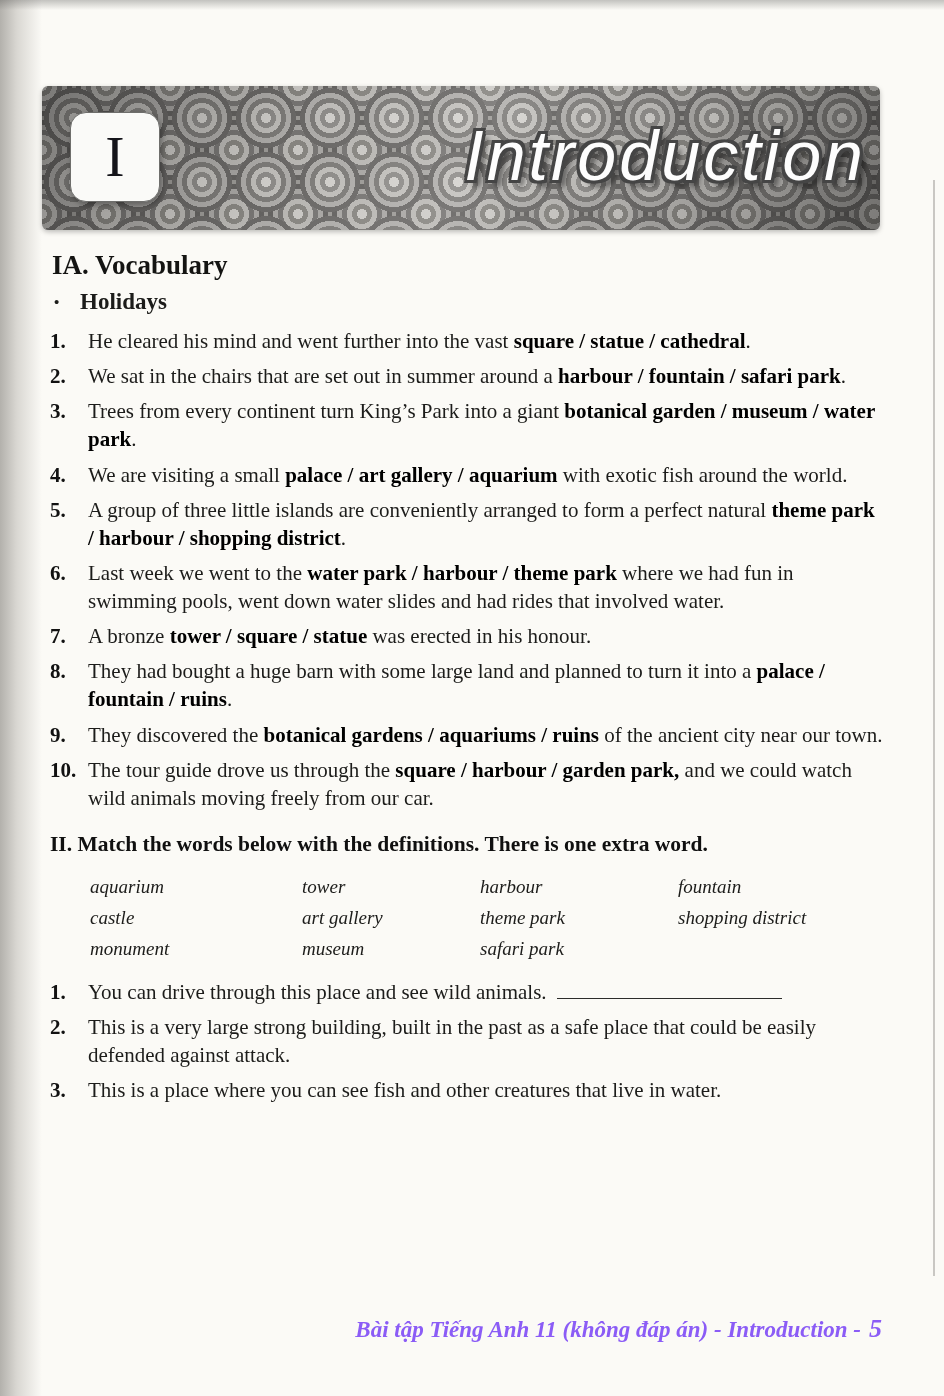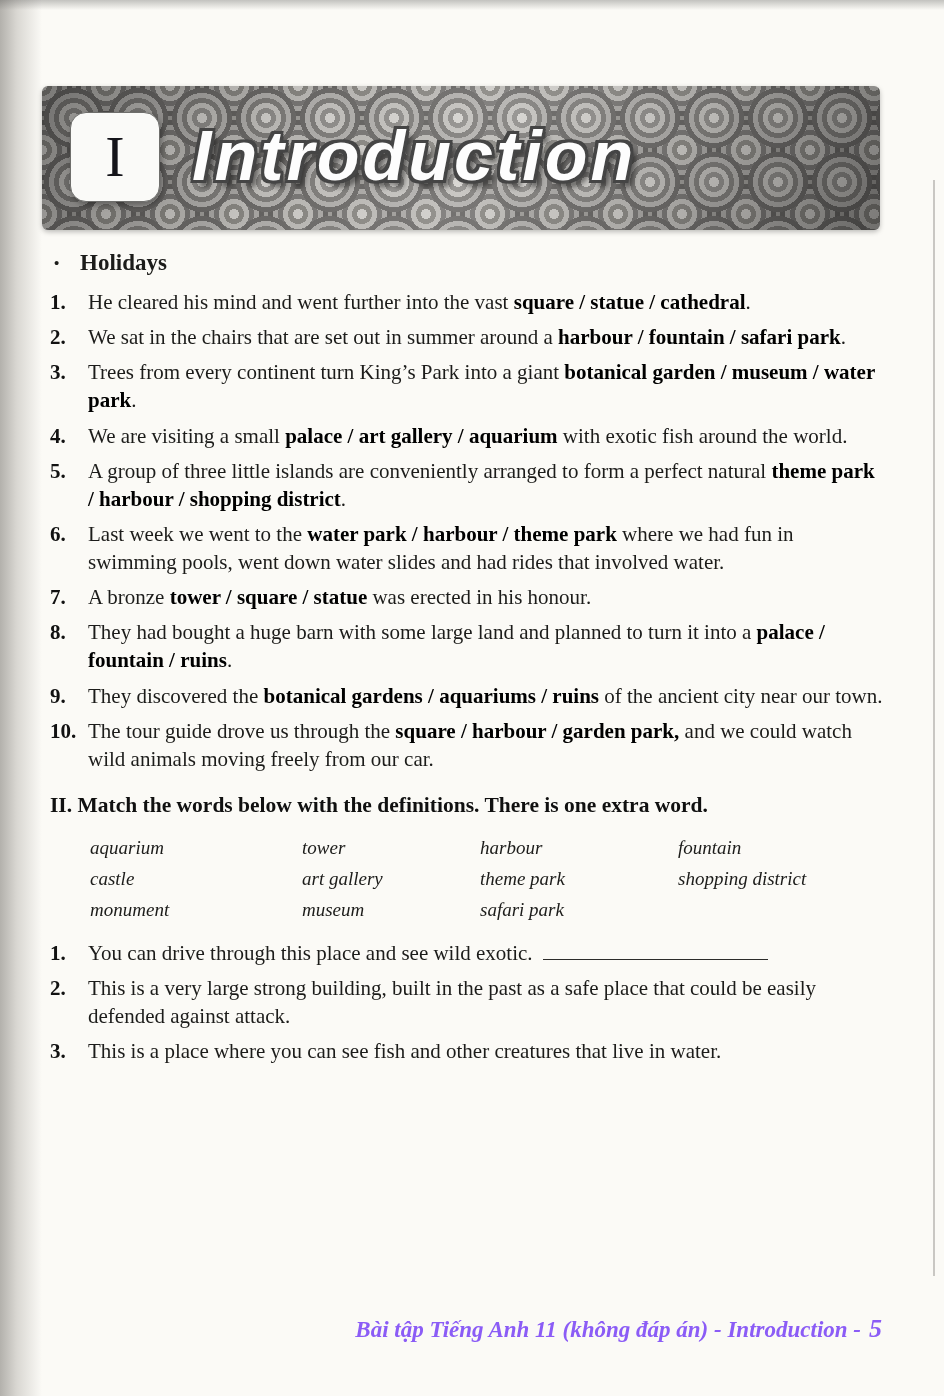--- a/index.html
+++ b/index.html
@@ -49,23 +49,23 @@
     box-shadow:2px 3px 6px rgba(0,0,0,.35);
     display:flex;align-items:center;justify-content:center;
   }
   .badge span{
     font-family:"Liberation Serif", serif;
     font-size:58px;line-height:1;color:#14141a;
   }
   .banner-title{
     position:absolute;left:150px;right:14px;top:50%;
     transform:translateY(-53%);
-    text-align:left;
+    text-align:right;
     font-family:"Liberation Sans", sans-serif;
-    font-style:italic;font-weight:bold;
+    font-style:italic;font-weight:normal;
     font-size:70px;letter-spacing:3px;
     color:#fdfdfd;
     text-shadow:
       -3px -3px 0 #454545, 3px -3px 0 #454545,
       -3px 3px 0 #454545, 3px 3px 0 #454545,
       -3px 0 0 #454545, 3px 0 0 #454545,
       0 -3px 0 #454545, 0 3px 0 #454545,
       6px 7px 5px rgba(0,0,0,.45);
     white-space:nowrap;
   }
@@ -127,20 +127,21 @@
   <div class="scan-line"></div>
 
   <div class="banner">
     <div class="badge">
       <span>I</span>
     </div>
     <div class="banner-title">Introduction</div>
   </div>
 
   <div class="content">
+    <h1 class="sec-heading">IA. Vocabulary</h1>
 
     <div class="topic">
       <span class="bullet">•</span><span>Holidays</span>
     </div>
 
     <div id="ex1-items">
         <div class="qitem">
           <span class="qnum">1.</span>
           <span class="qtext"><span>He cleared his mind and went further into the vast </span><strong>square / statue / cathedral</strong><span>.</span></span>
         </div>
@@ -193,21 +194,21 @@
         <div class="wcell">theme park</div>
         <div class="wcell">shopping district</div>
         <div class="wcell">monument</div>
         <div class="wcell">museum</div>
         <div class="wcell">safari park</div>
         <div class="wcell"></div>
       </div>
     <div id="ex2-items">
         <div class="qitem">
           <span class="qnum">1.</span>
-          <span class="qtext"><span>You can drive through this place and see wild exotic.</span><span class="blank"></span></span>
+          <span class="qtext"><span>You can drive through this place and see wild animals.</span><span class="blank"></span></span>
         </div>
         <div class="qitem">
           <span class="qnum">2.</span>
           <span class="qtext"><span>This is a very large strong building, built in the past as a safe place that could be easily defended against attack.</span></span>
         </div>
         <div class="qitem">
           <span class="qnum">3.</span>
           <span class="qtext"><span>This is a place where you can see fish and other creatures that live in water.</span></span>
         </div>
       </div>

